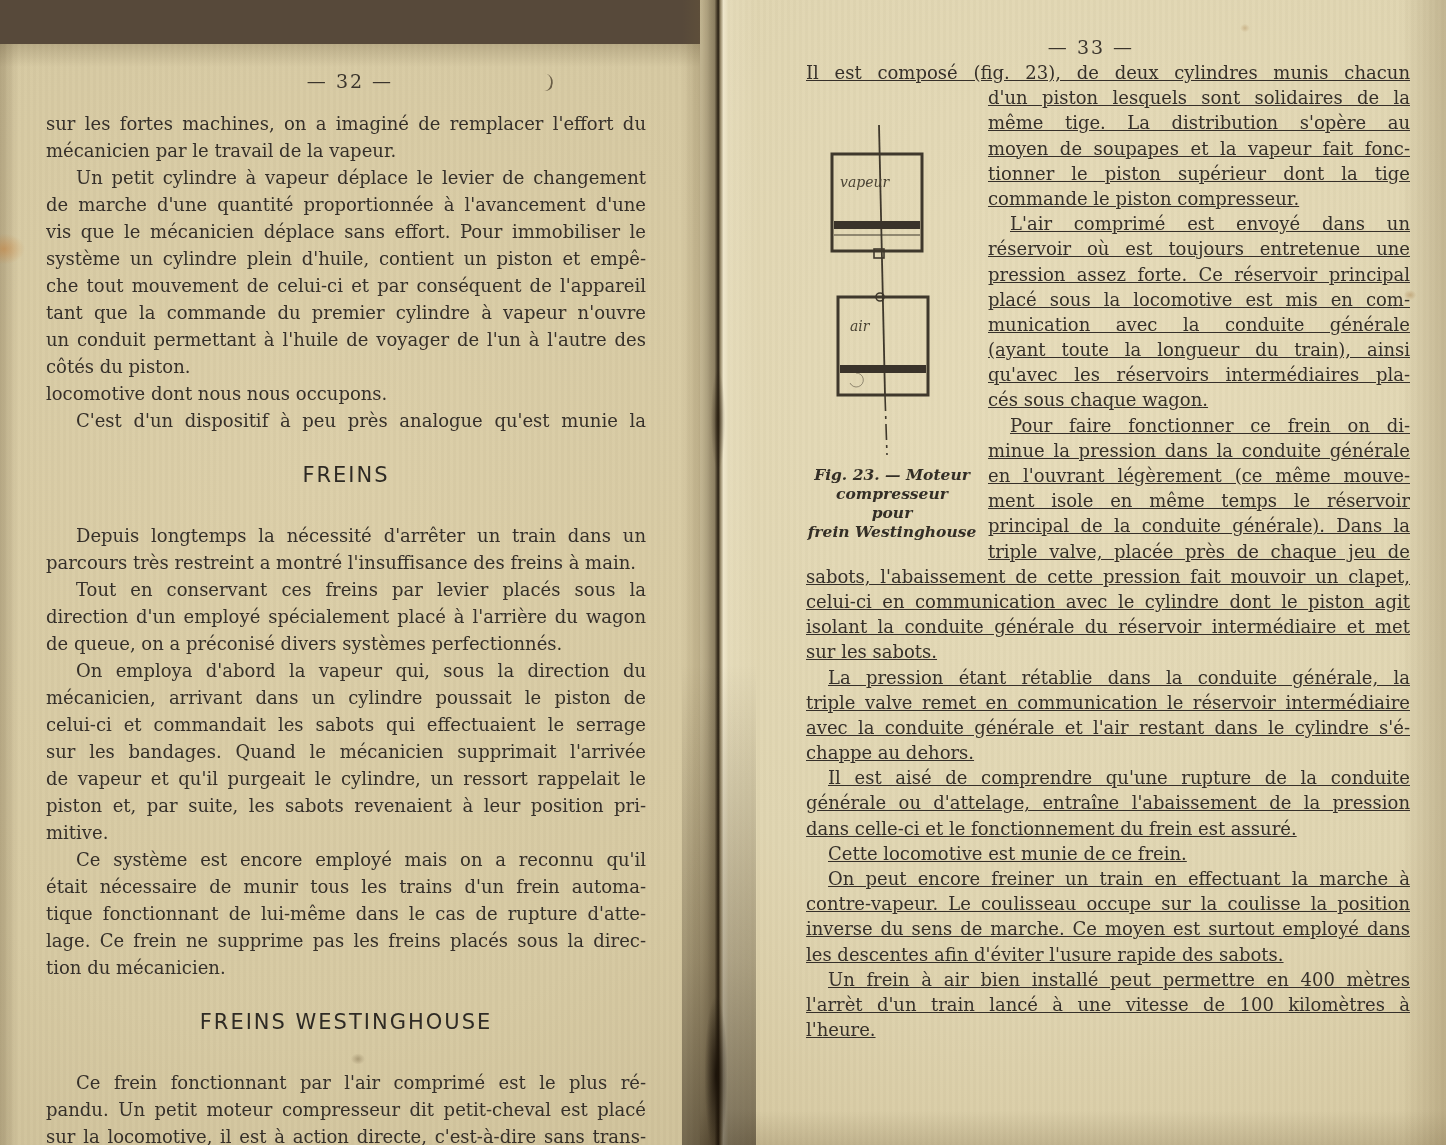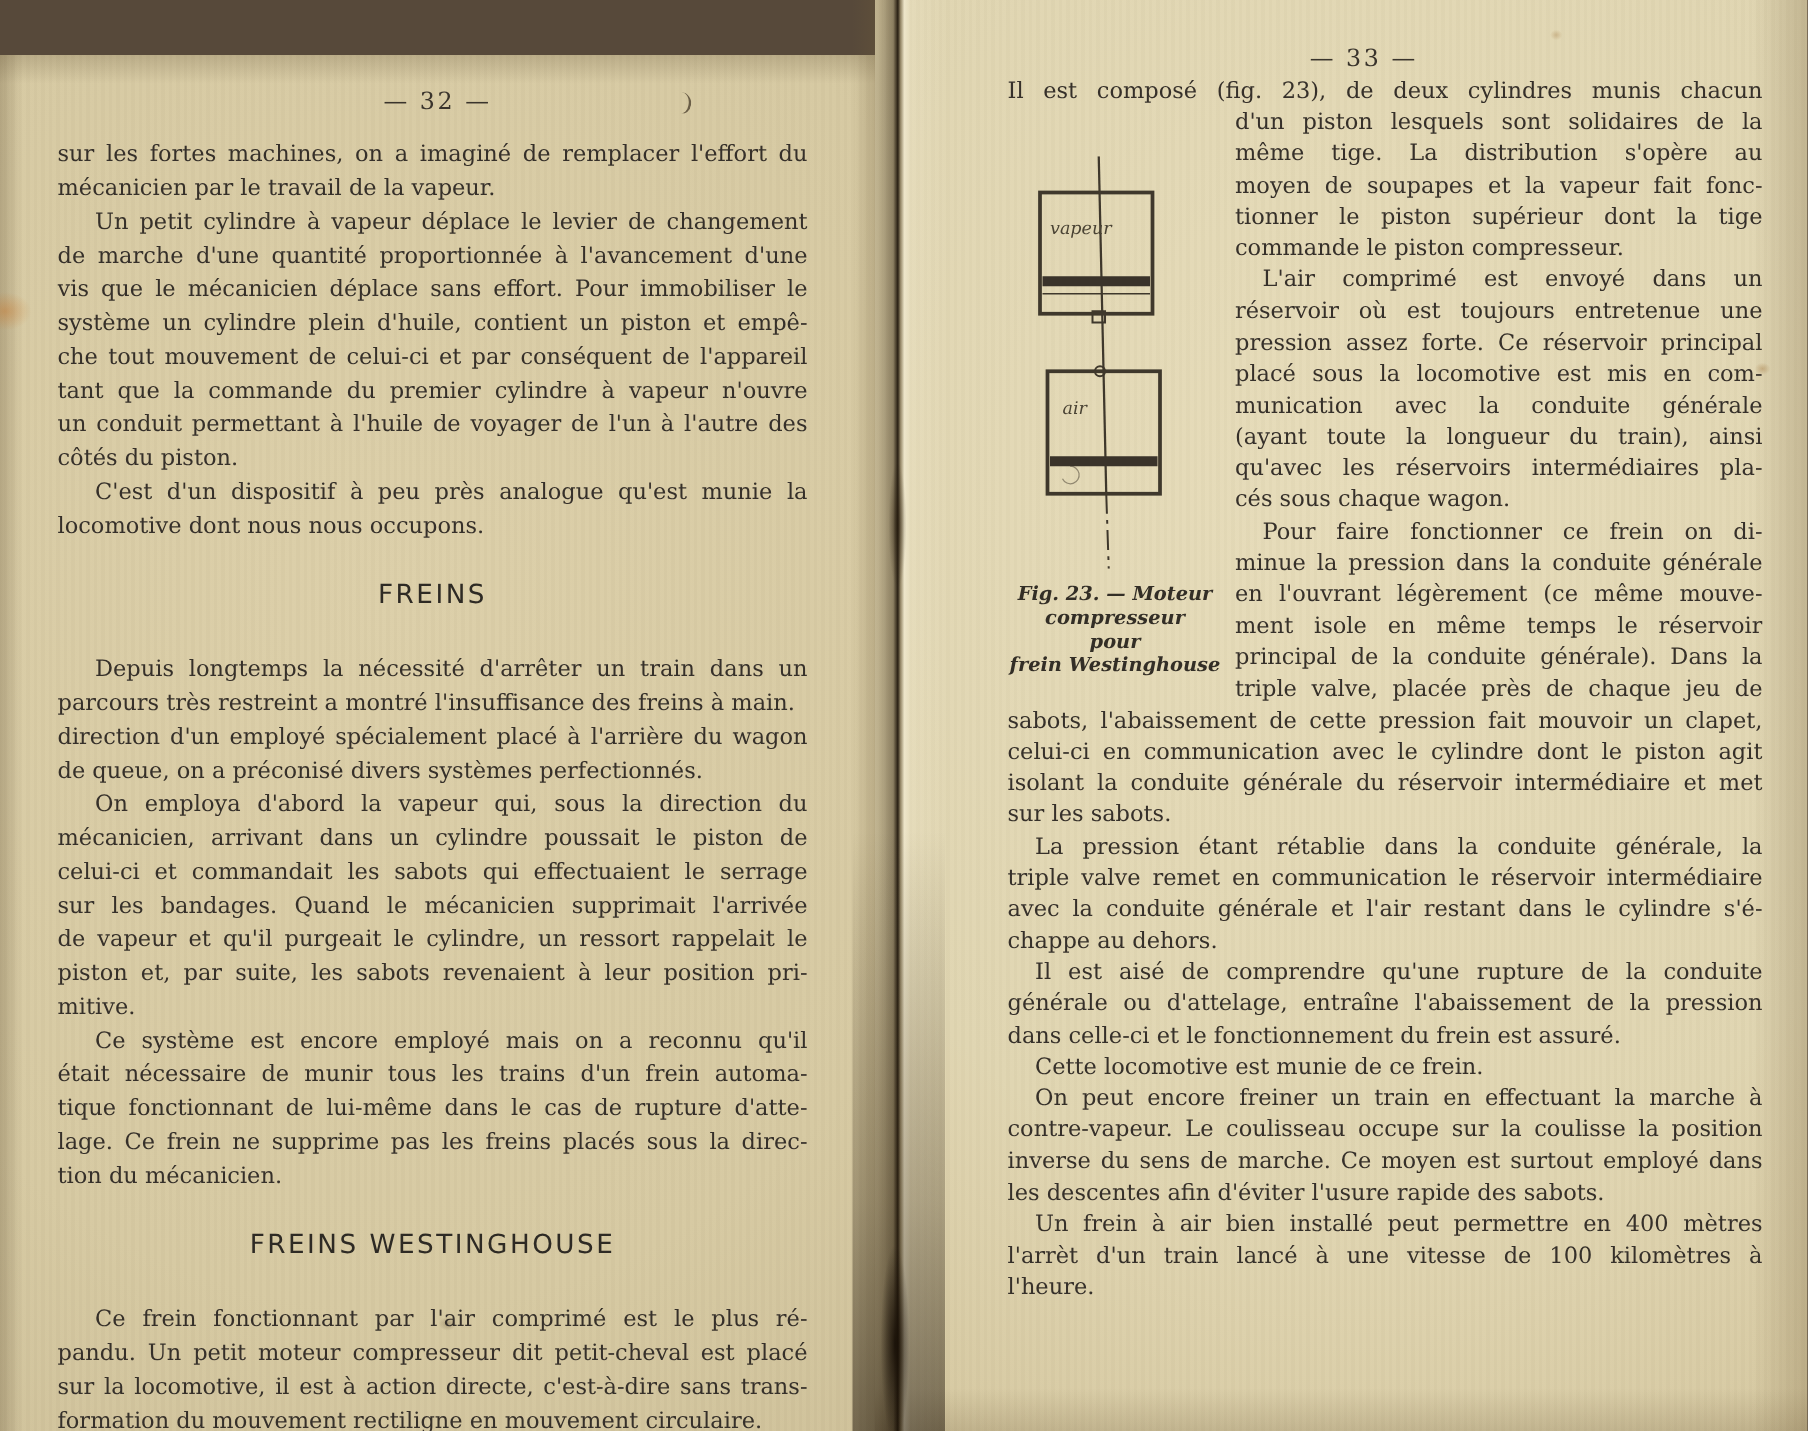--- a/index.html
+++ b/index.html
@@ -35,21 +35,21 @@
          font-size:19px;letter-spacing:2px;color:#3a342c;}
   .pgnum-r{top:36px;text-indent:36px;}
   .ink-tick{position:absolute;left:541px;top:30px;width:10px;height:17px;
             border-right:2px solid rgba(70,58,40,.75);border-radius:0 9px 7px 0;
             transform:rotate(10deg);}
   .body-left{position:absolute;left:46px;top:66px;width:600px;
              font-size:18px;line-height:27px;}
   .body-left .line{height:27px;}
   .body-right{position:absolute;left:106px;top:60px;width:604px;
               font-size:18px;line-height:25.2px;}
-  .body-right .line{height:25.2px;}
+  .body-right .line{height:25.2px;text-decoration:underline;}
   .line{text-align:justify;text-align-last:justify;overflow:hidden;}
   .line.last{text-align-last:left;}
   .body-left .line.ind{text-indent:30px;}
   .body-right .line.ind{text-indent:22px;}
   .heading{font-family:"DejaVu Sans", sans-serif;font-size:21px;font-weight:500;
            letter-spacing:2px;text-align:center;text-align-last:center;
            margin:26px 0 32px;height:30px;line-height:30px;color:#2e2a24;}
   .figure{float:left;width:172px;height:470px;margin:0 10px 0 0;
           padding-top:40px;box-sizing:border-box;text-align:center;text-align-last:center;}
   .figure svg{display:block;margin:0 auto;}
@@ -68,25 +68,26 @@
         <div class="line">sur les fortes machines, on a imaginé de remplacer l'effort du</div>
         <div class="line last">mécanicien par le travail de la vapeur.</div>
         <div class="line ind">Un petit cylindre à vapeur déplace le levier de changement</div>
         <div class="line">de marche d'une quantité proportionnée à l'avancement d'une</div>
         <div class="line">vis que le mécanicien déplace sans effort. Pour immobiliser le</div>
         <div class="line">système un cylindre plein d'huile, contient un piston et empê-</div>
         <div class="line">che tout mouvement de celui-ci et par conséquent de l'appareil</div>
         <div class="line">tant que la commande du premier cylindre à vapeur n'ouvre</div>
         <div class="line">un conduit permettant à l'huile de voyager de l'un à l'autre des</div>
         <div class="line last">côtés du piston.</div>
+        <div class="line last">locomotive dont nous nous occupons.</div>
         <div class="line ind">C'est d'un dispositif à peu près analogue qu'est munie la</div>
-        <div class="line last">locomotive dont nous nous occupons.</div>
         <div class="heading">FREINS</div>
         <div class="line ind">Depuis longtemps la nécessité d'arrêter un train dans un</div>
         <div class="line last">parcours très restreint a montré l'insuffisance des freins à main.</div>
+        <div class="line ind">Tout en conservant ces freins par levier placés sous la</div>
         <div class="line">direction d'un employé spécialement placé à l'arrière du wagon</div>
         <div class="line last">de queue, on a préconisé divers systèmes perfectionnés.</div>
         <div class="line ind">On employa d'abord la vapeur qui, sous la direction du</div>
         <div class="line">mécanicien, arrivant dans un cylindre poussait le piston de</div>
         <div class="line">celui-ci et commandait les sabots qui effectuaient le serrage</div>
         <div class="line">sur les bandages. Quand le mécanicien supprimait l'arrivée</div>
         <div class="line">de vapeur et qu'il purgeait le cylindre, un ressort rappelait le</div>
         <div class="line">piston et, par suite, les sabots revenaient à leur position pri-</div>
         <div class="line last">mitive.</div>
         <div class="line ind">Ce système est encore employé mais on a reconnu qu'il</div>

